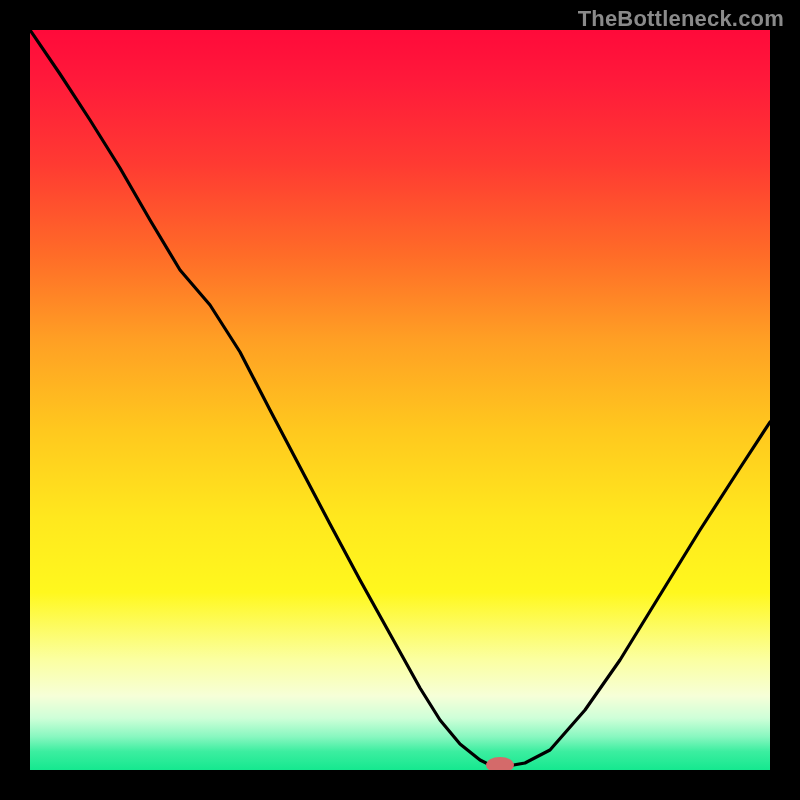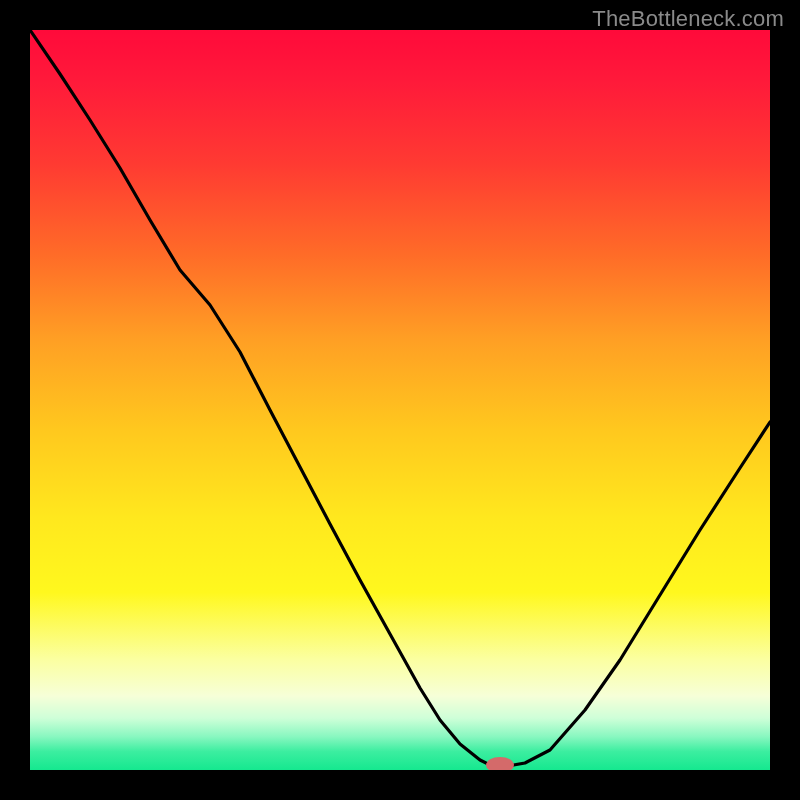--- a/index.html
+++ b/index.html
@@ -1,16 +1,16 @@
 <!DOCTYPE html>
 <html><head>
 <meta charset="utf-8">
 <style>
 body{margin:0;background:#000;width:800px;height:800px;position:relative;overflow:hidden;font-family:Arial,sans-serif}
-.watermark{position:absolute;top:6px;right:16px;color:#8a8a8a;font-size:22px;letter-spacing:0.2px;font-weight:400;z-index:10}
+.watermark{position:absolute;top:6px;right:16px;color:#8a8a8a;font-size:22px;letter-spacing:0.2px;font-weight:700;z-index:10}
 .plot{position:absolute;left:30px;top:30px;width:740px;height:740px;overflow:hidden}
 .gradient{position:absolute;inset:0;background:linear-gradient(to bottom,
   #ff0a3a 0%,
   #ff1a3a 7%,
   #ff3a32 18%,
   #ff6a28 30%,
   #ffa024 42%,
   #ffc81e 54%,
   #ffe81e 66%,
   #fff81e 76%,

